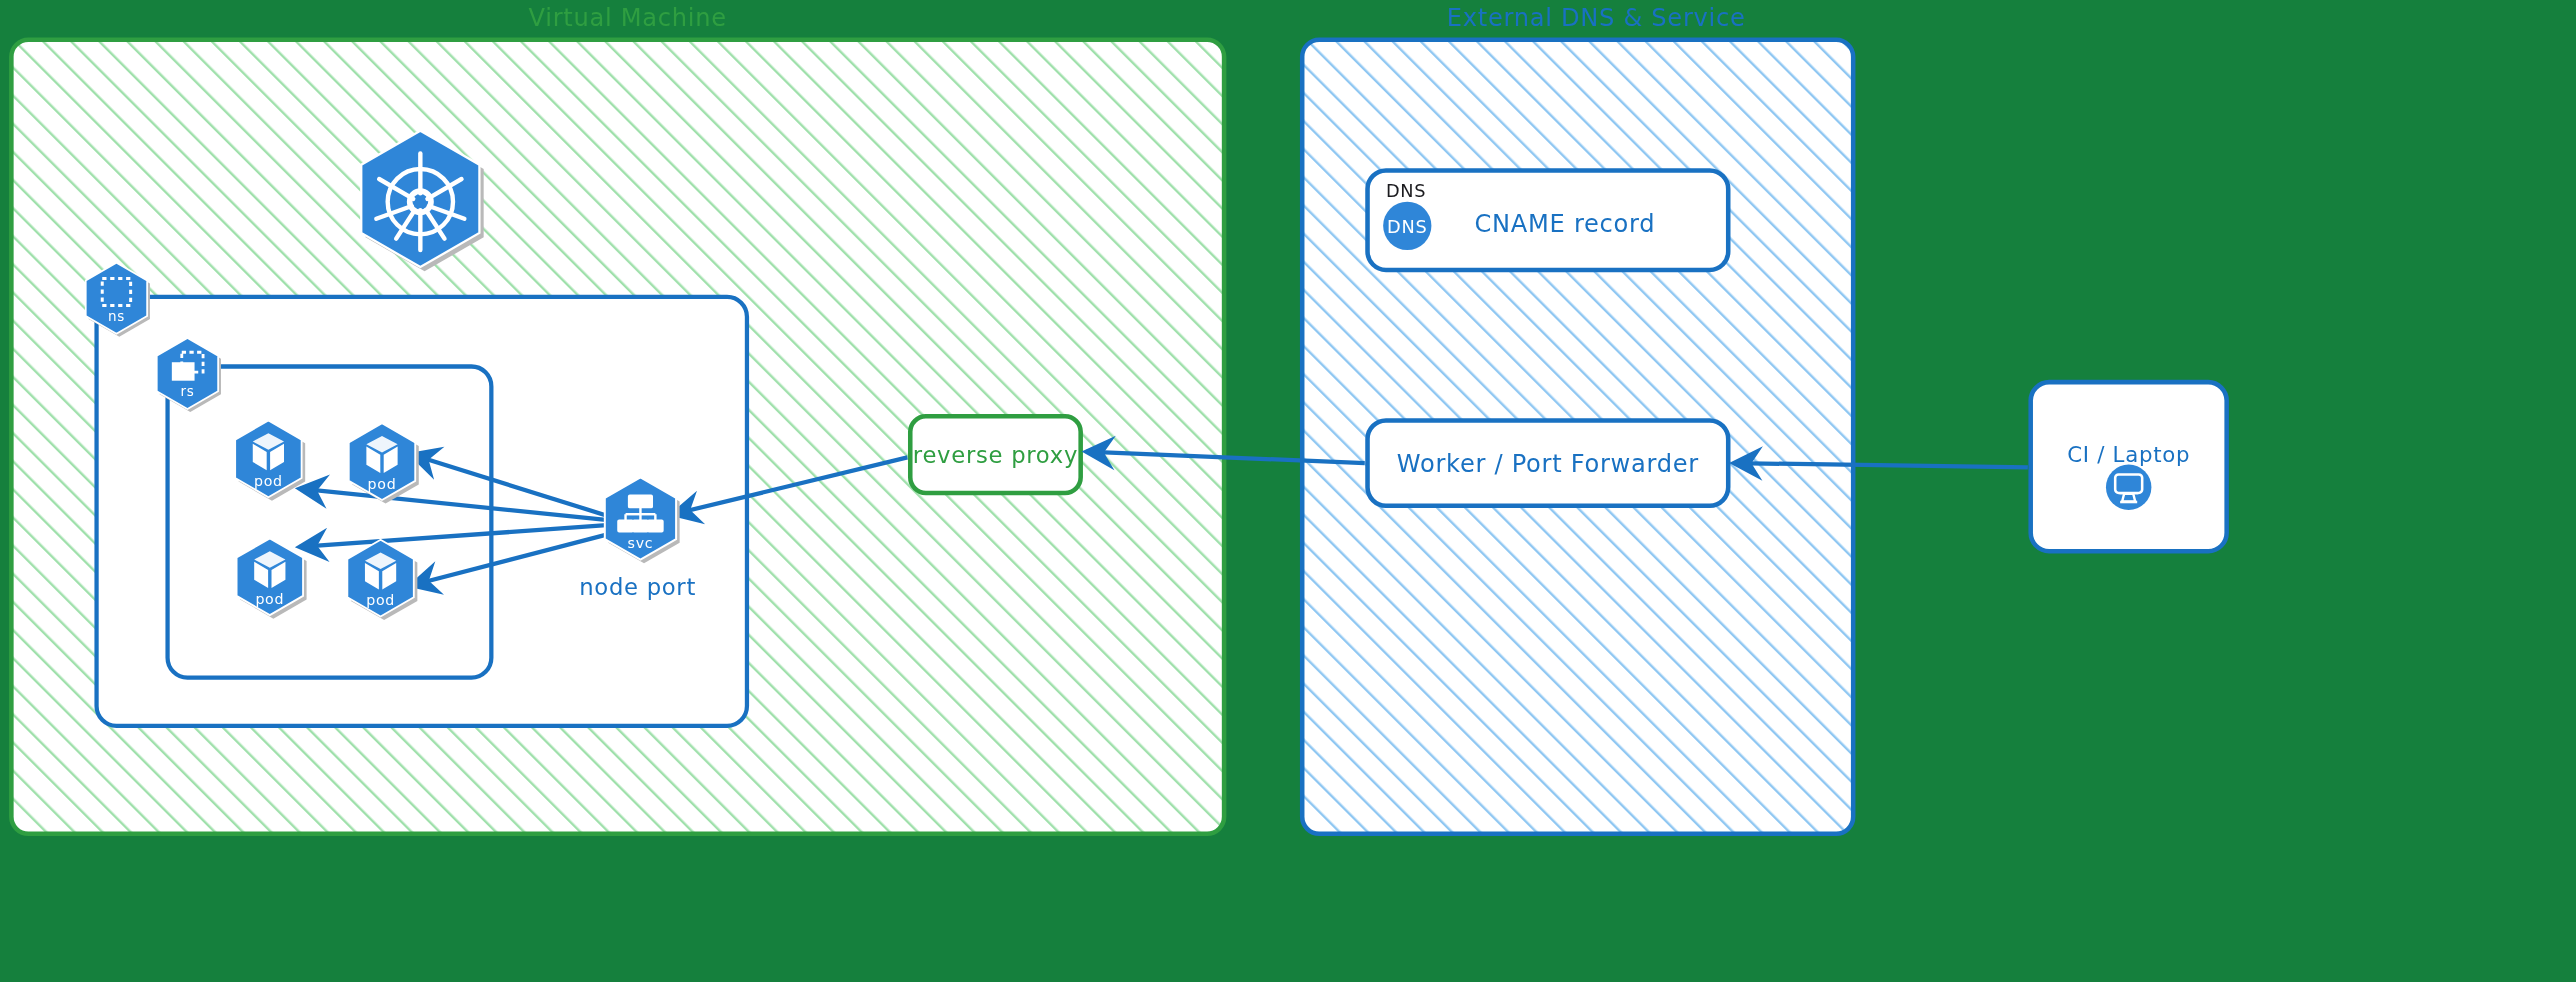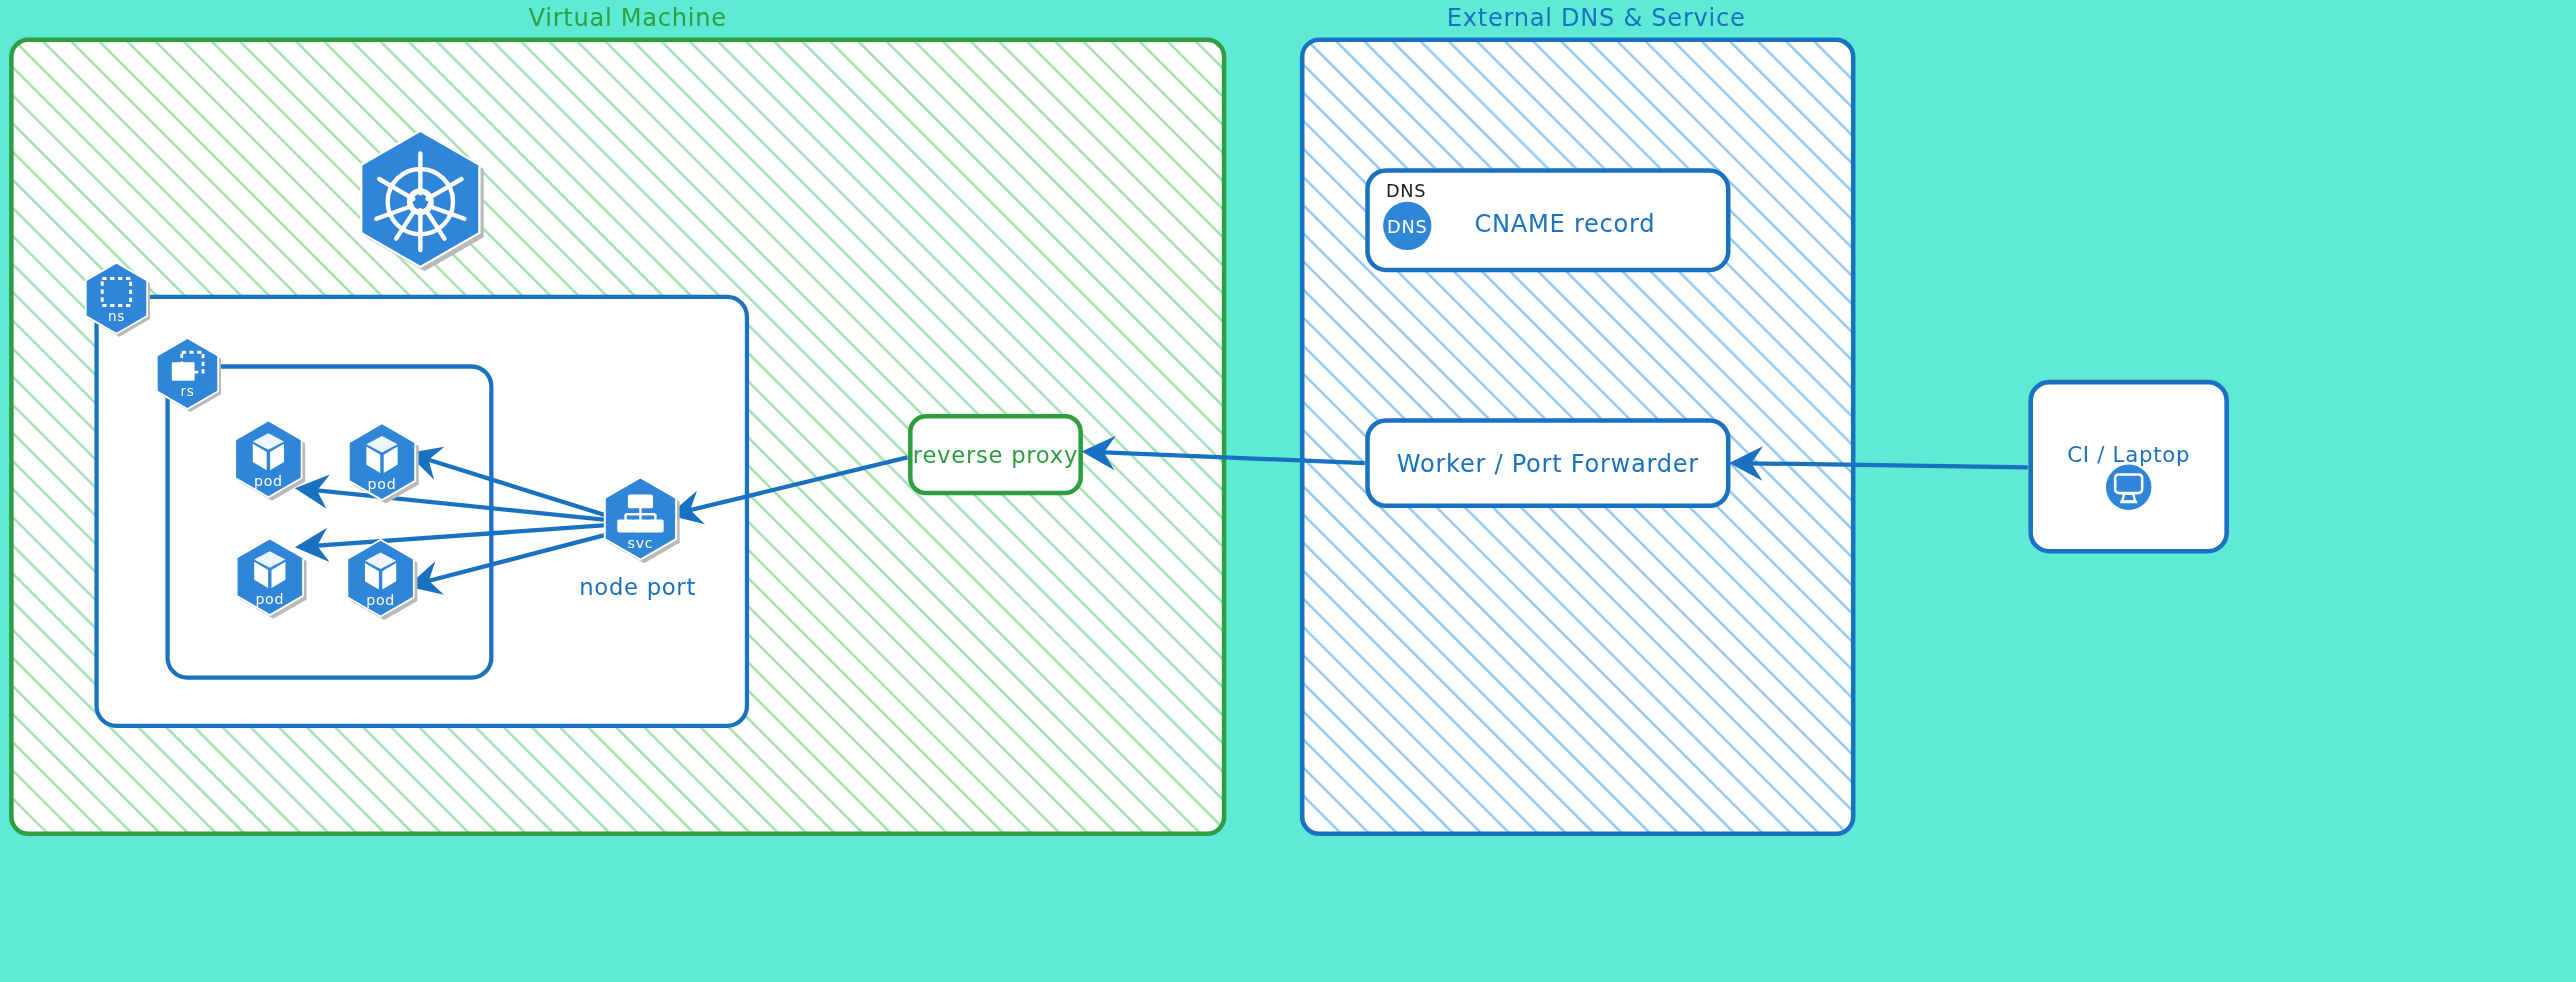--- a/index.html
+++ b/index.html
@@ -1,17 +1,17 @@
 <!DOCTYPE html>
 <html style="font-size:11.4px"><head>
 <meta charset="utf-8">
 <style>
   html,body{margin:0;padding:0;background:#ffffff;}
   body{font-family:"DejaVu Sans", sans-serif;}
-  #stage{position:relative;width:2576px;height:983px;background:#5eead4;overflow:hidden;}
+  #stage{position:relative;width:2576px;height:983px;background:#15803d;overflow:hidden;}
   #diagram{position:absolute;top:0;left:0;width:2576px;height:983px;}
   .hand{font-family:"DejaVu Sans", sans-serif;font-weight:400;letter-spacing:.5px;}
 </style>
 </head>
 <body>
 
 <div id="stage">
   <svg id="diagram" viewBox="0 0 1814 692" preserveAspectRatio="none" xmlns="http://www.w3.org/2000/svg">
     <defs>
       <pattern id="hatch-green" width="14" height="14" patternTransform="rotate(-45)" patternUnits="userSpaceOnUse">

